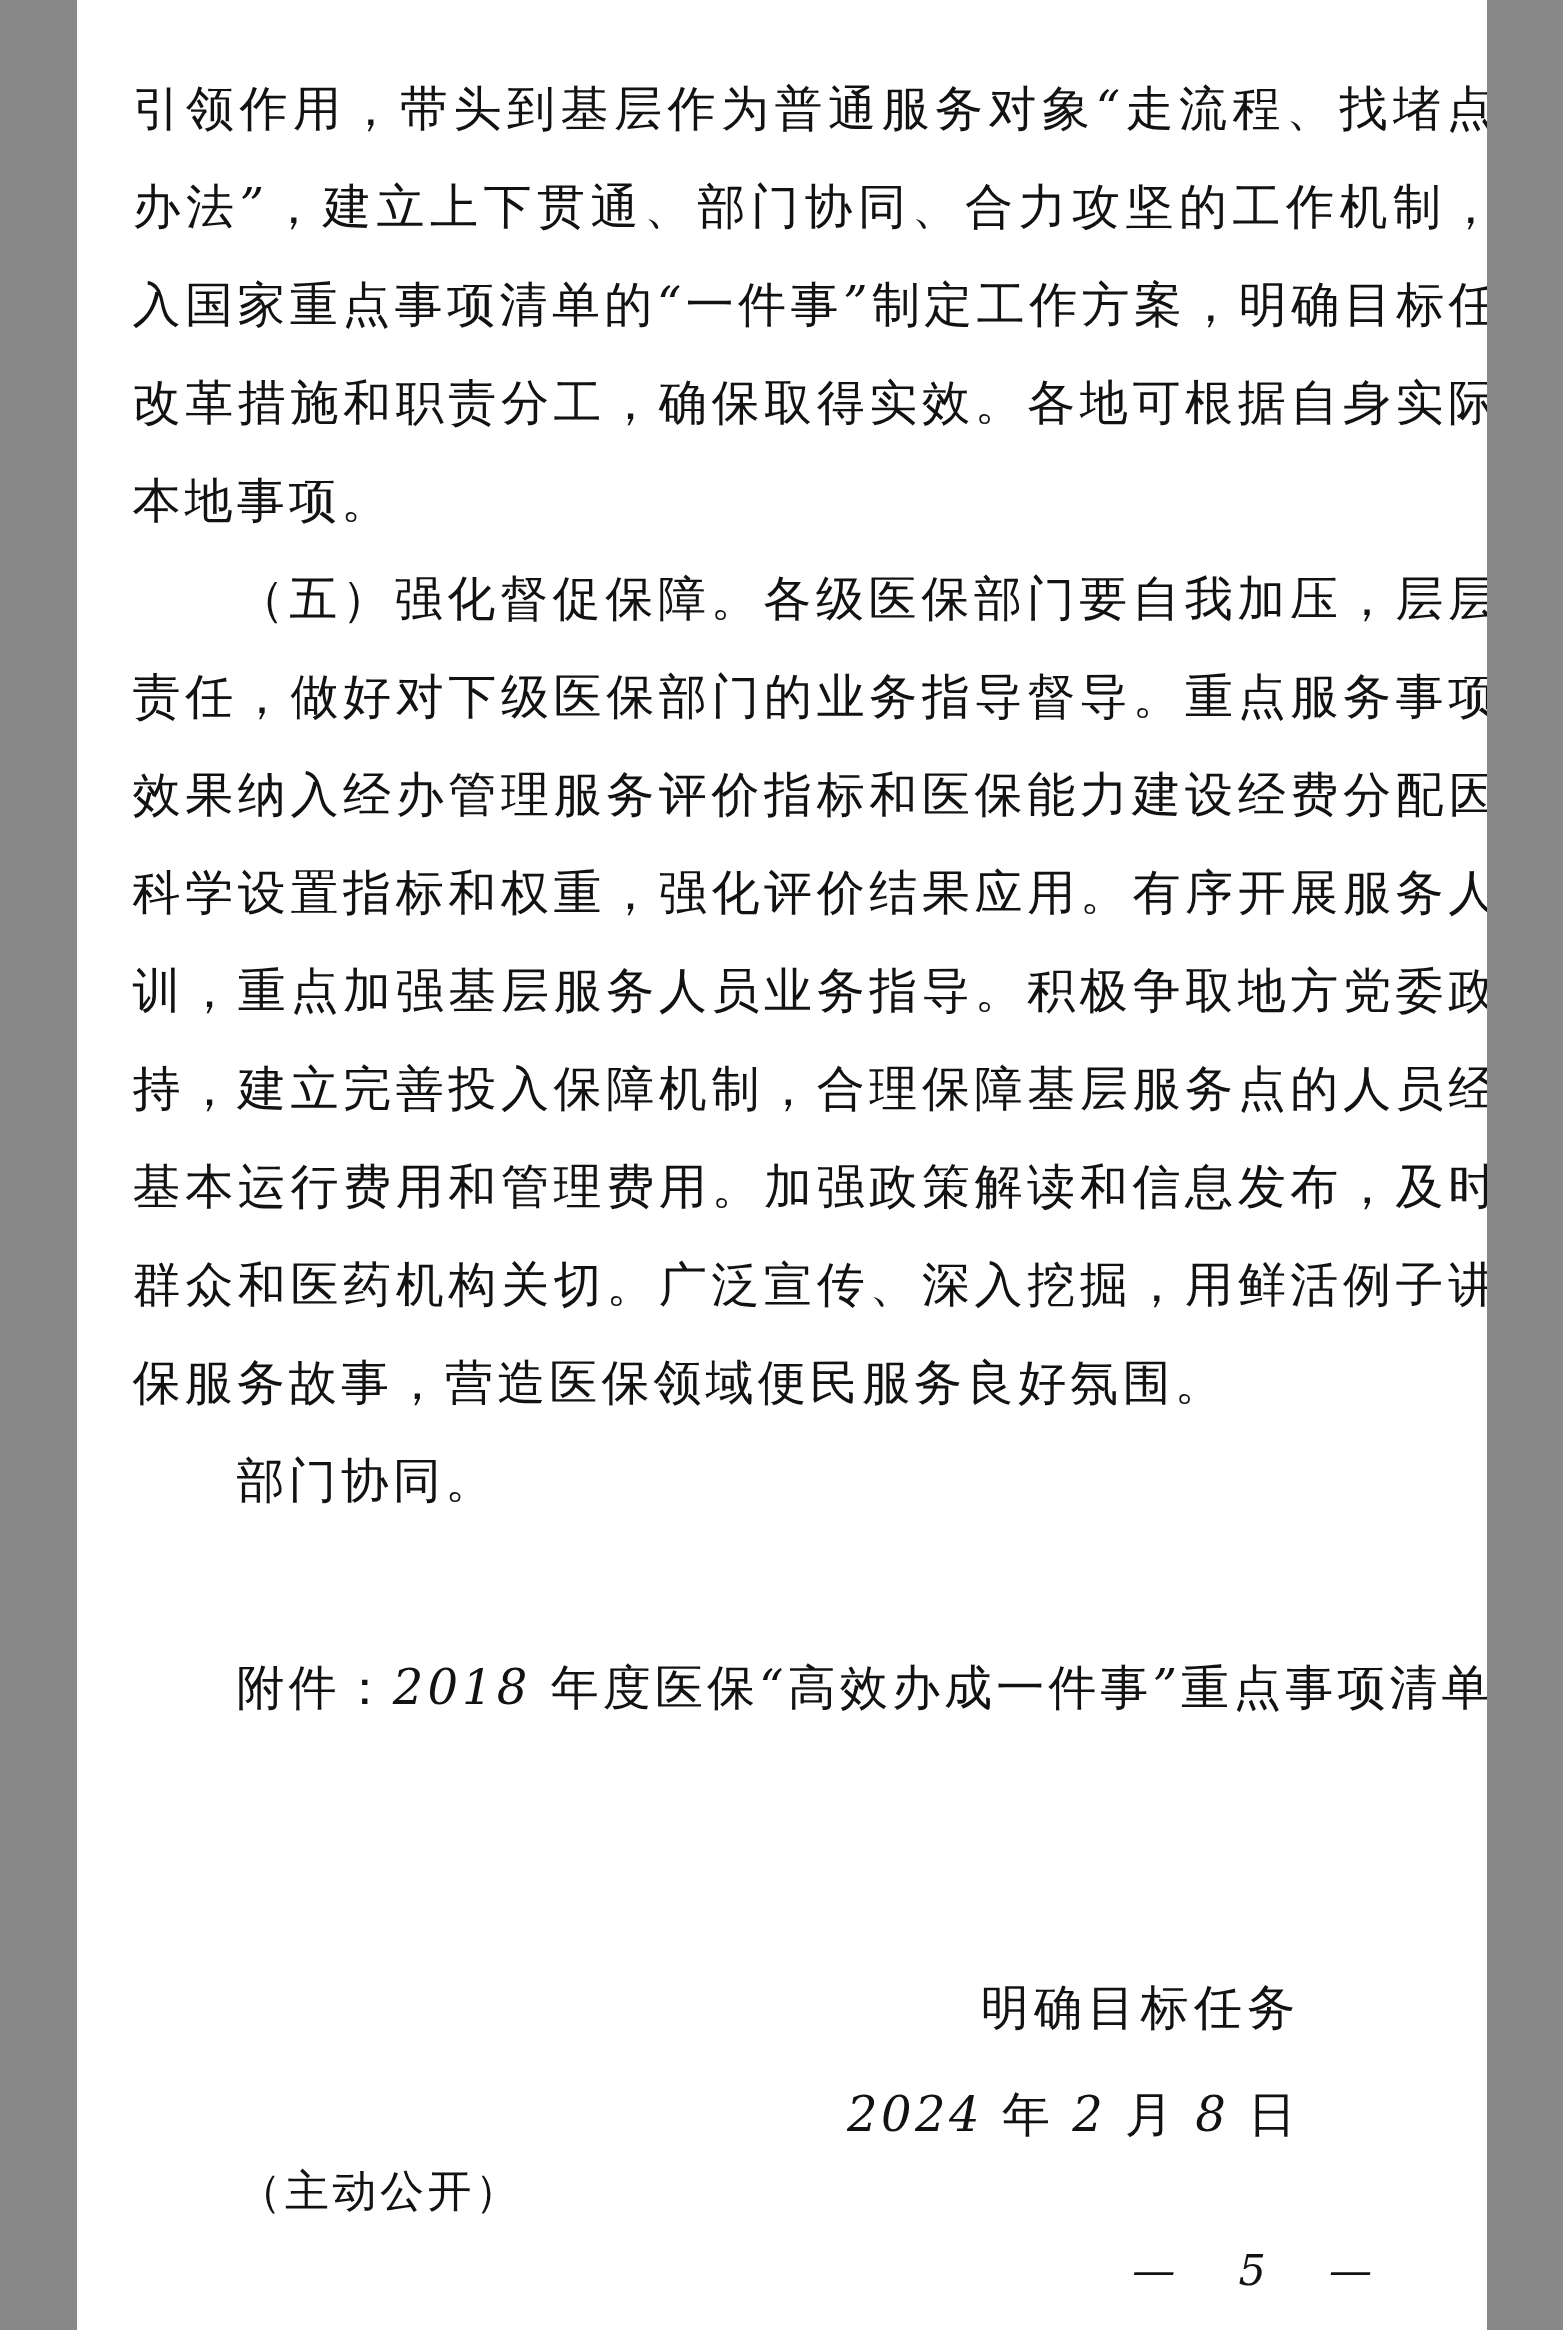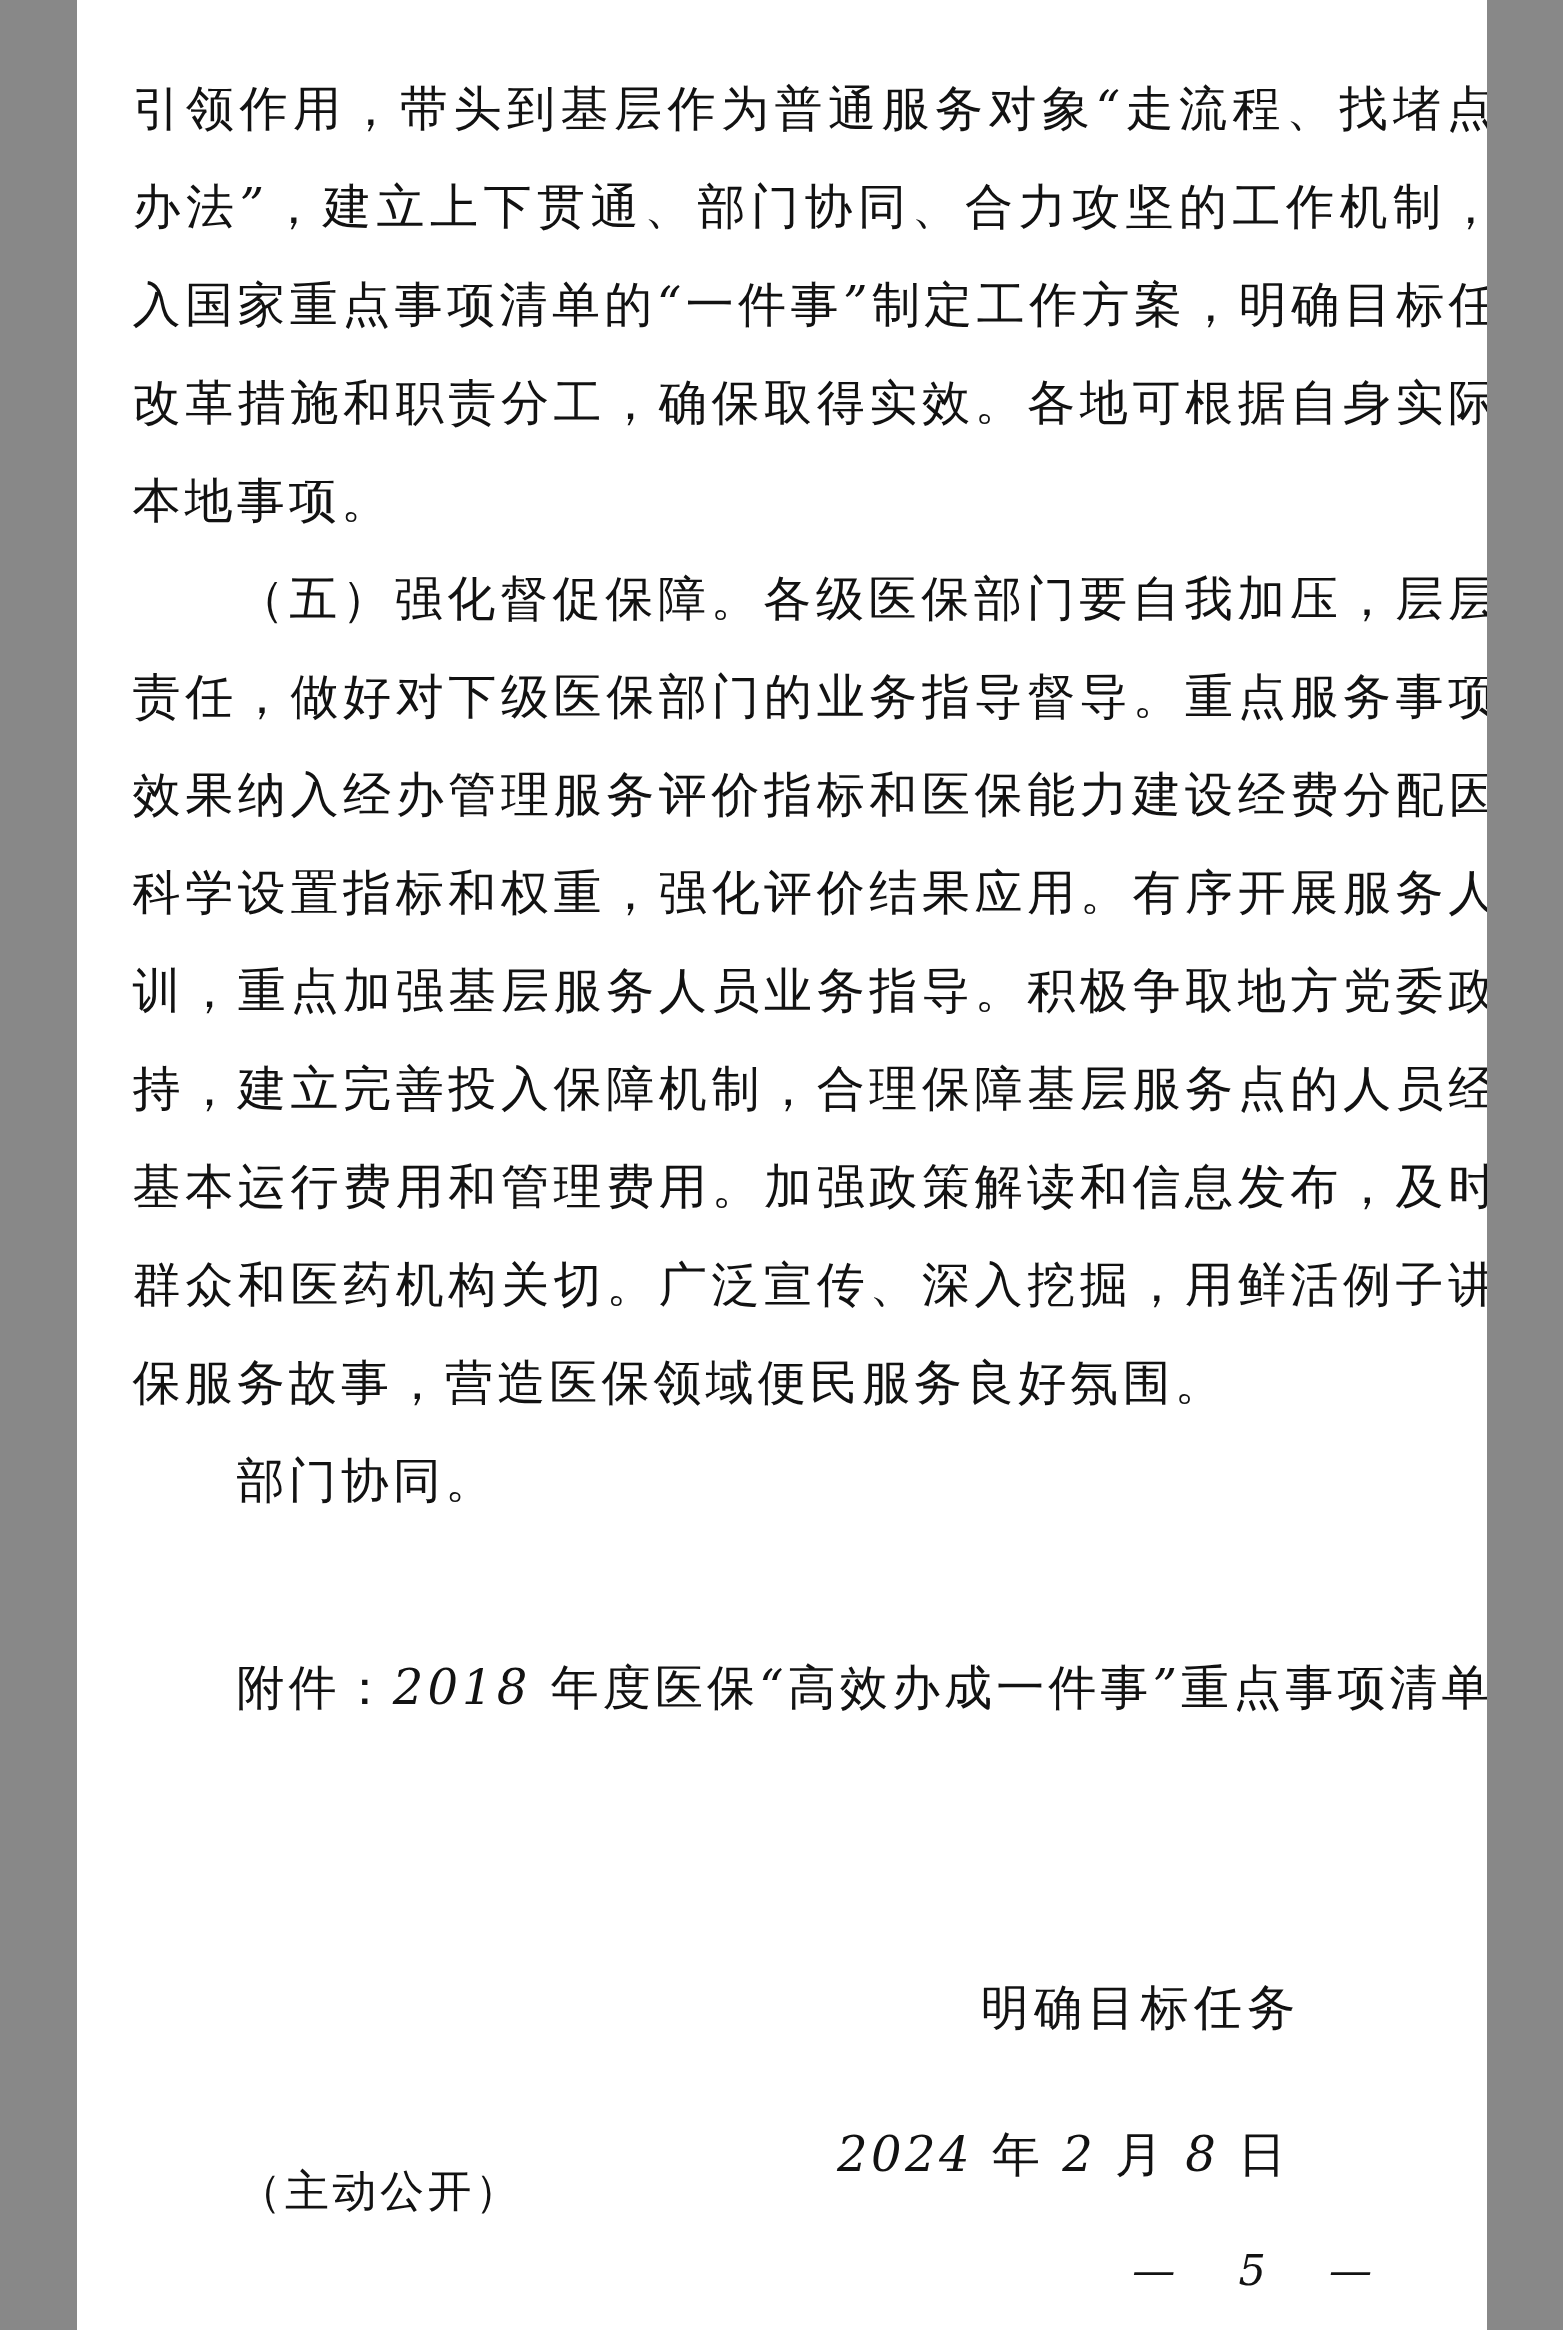--- a/index.html
+++ b/index.html
@@ -47,26 +47,25 @@
     top: 1979px;
     right: 186px;
     font-size: 48px;
     letter-spacing: 5.3px;
     line-height: 56px;
     white-space: nowrap;
   }
   .sig-date {
     position: absolute;
     top: 2086px;
-    right: 197px;
+    right: 187px;
     font-size: 48px;
     letter-spacing: 3.5px;
     line-height: 56px;
     white-space: nowrap;
-    margin-top: 40px;
   }
   .publicity {
     position: absolute;
     top: 2163px;
     left: 152px;
     font-size: 44px;
     letter-spacing: 3.5px;
     line-height: 56px;
     white-space: nowrap;
     margin-left: 9px;

